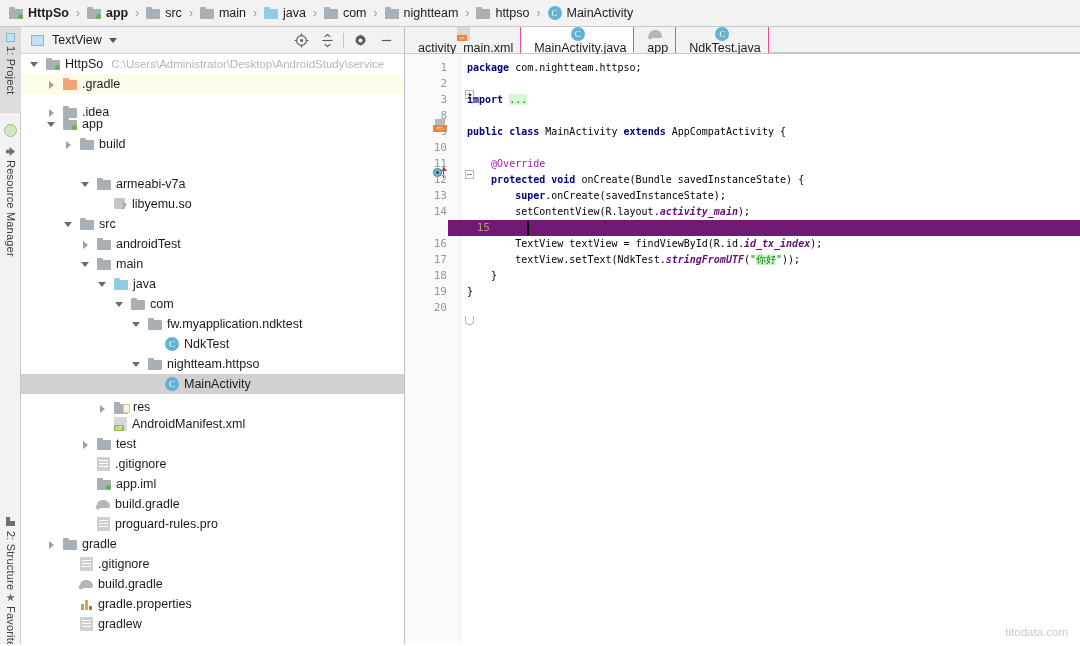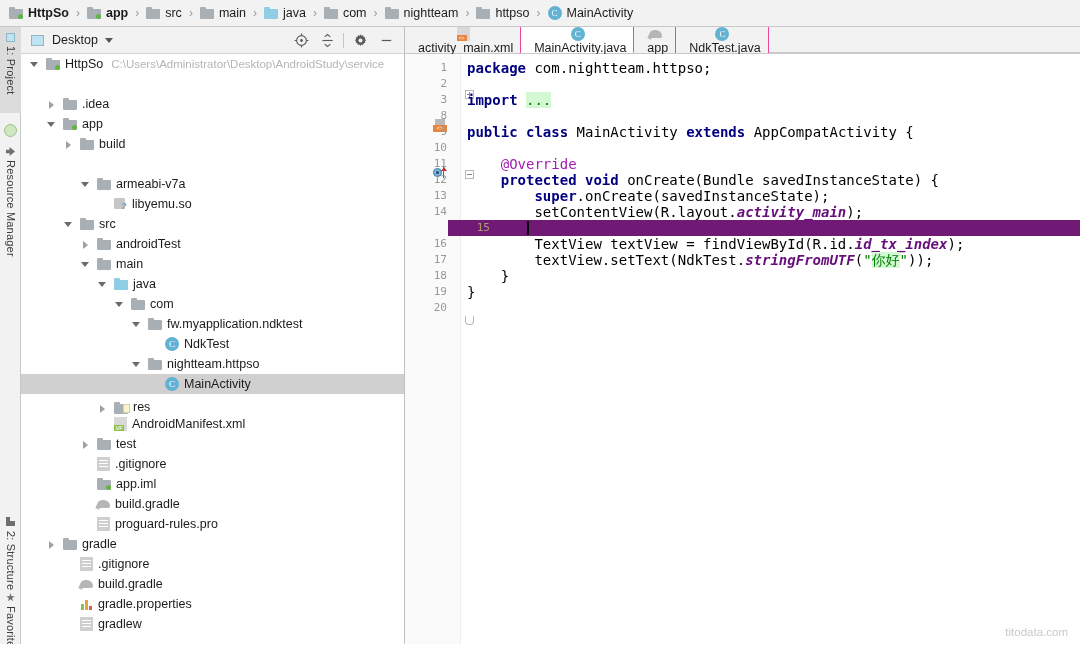--- a/index.html
+++ b/index.html
@@ -117,21 +117,21 @@
 
   .code{position:absolute;left:0;top:27px;width:675px;height:592px;background:#ffffff;overflow:hidden;}
   .gutter{position:absolute;left:0;top:0;width:55px;height:592px;background:#fafafa;}
   .gutter-sep{position:absolute;left:55px;top:0;width:1px;height:592px;background:#eeeeee;}
   .foldcol{position:absolute;left:56px;top:0;width:18px;height:592px;background:#ffffff;}
   .codearea{position:absolute;left:0;top:0;width:675px;height:592px;}
   .cl{position:absolute;left:0;height:16px;width:675px;}
   .cl .ln{position:absolute;left:0;width:42px;text-align:right;
      font-family:"DejaVu Sans Mono","Liberation Mono",monospace;font-size:11px;color:#999999;line-height:16px;}
   .cl .txt{position:absolute;left:62px;
-     font-family:"DejaVu Sans Mono","Liberation Mono",monospace;font-size:14px;line-height:16px;
+     font-family:"DejaVu Sans Mono","Liberation Mono",monospace;font-size:10px;line-height:16px;
      color:#000000;white-space:pre;}
   .cl.cur{background:#701a75;margin-left:43px;}
   .cl.cur .ln{color:#a8a073;}
 
   .kw{color:#000080;font-weight:bold;}
   .ann{color:#a21caf;}
   .fld{color:#660e7a;font-style:italic;font-weight:bold;}
   .str{color:#008000;}
   .strhl{background:#d4f7d4;color:#008000;}
   .plain{color:#000000;}
@@ -259,21 +259,21 @@
     <div class="vtab" style="top:560px;height:86px;">
       <span class="vicon sq4" style="background:#6f6f6f;margin-bottom:4px;
                    clip-path:polygon(50% 0,61% 35%,98% 35%,68% 57%,79% 91%,50% 70%,21% 91%,32% 57%,2% 35%,39% 35%);"></span>
       <span>Favorites</span>
     </div>
   </div>
 
   <div class="projpanel">
     <div class="projhdr">
       <span class="pbox"></span>
-      <span class="ptitle">Desktop</span>
+      <span class="ptitle">TextView</span>
       <span class="caret-dn"></span>
       <div class="hdricons">
         <div class="hicon">
           <svg width="15" height="15" viewBox="0 0 16 16">
             <circle cx="8" cy="8" r="5.2" fill="none" stroke="#5b5b5b" stroke-width="1.2"></circle>
             <circle cx="8" cy="8" r="1.5" fill="#5b5b5b"></circle>
             <path d="M8 0.6V3.2M8 12.8V15.4M0.6 8H3.2M12.8 8H15.4" stroke="#5b5b5b" stroke-width="1.2"></path>
           </svg>
         </div>
         <div class="hicon">
@@ -302,21 +302,31 @@
           <span style="display: inline-block; width: 8px; flex: 0 0 auto;"></span>
           <span class="arrow open"></span>
           <span style="display: inline-block; width: 4px; flex: 0 0 auto;"></span>
           <span class="ficon module">
             <i class="tab"></i>
             <i class="body"></i>
           </span>
           <span class="lbl">HttpSo</span>
           <span class="sub">C:\Users\Administrator\Desktop\AndroidStudy\service</span>
         </div>
-        <div class="row" style="top: 40px; position: absolute; width: 384px;">
+        <div class="row hl-yellow" style="top: 20px; position: absolute; width: 384px;">
+          <span style="display: inline-block; width: 25px; flex: 0 0 auto;"></span>
+          <span class="arrow closed"></span>
+          <span style="display: inline-block; width: 4px; flex: 0 0 auto;"></span>
+          <span class="ficon orange">
+            <i class="tab"></i>
+            <i class="body"></i>
+          </span>
+          <span class="lbl">.gradle</span>
+        </div>
+        <div class="row" style="top: 48px; position: absolute; width: 384px;">
           <span style="display: inline-block; width: 25px; flex: 0 0 auto;"></span>
           <span class="arrow closed"></span>
           <span style="display: inline-block; width: 4px; flex: 0 0 auto;"></span>
           <span class="ficon">
             <i class="tab"></i>
             <i class="body"></i>
           </span>
           <span class="lbl">.idea</span>
         </div>
         <div class="row" style="top: 60px; position: absolute; width: 384px;">

